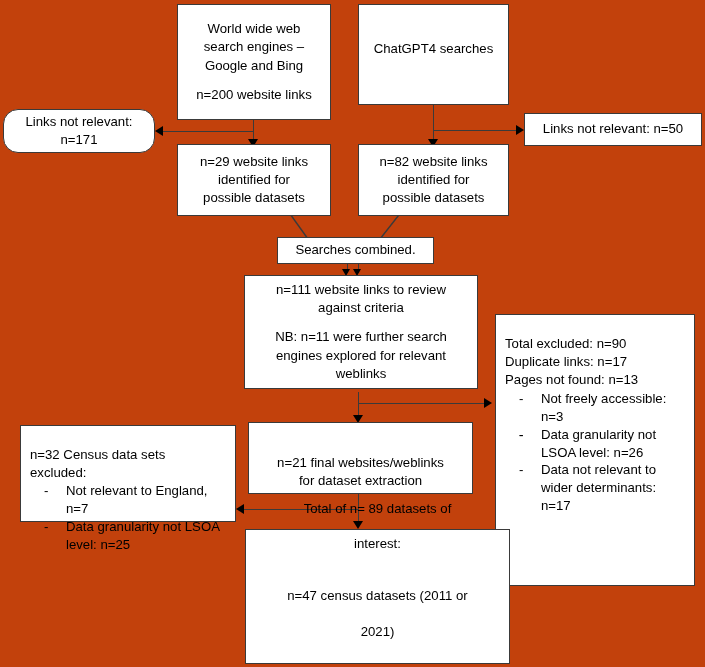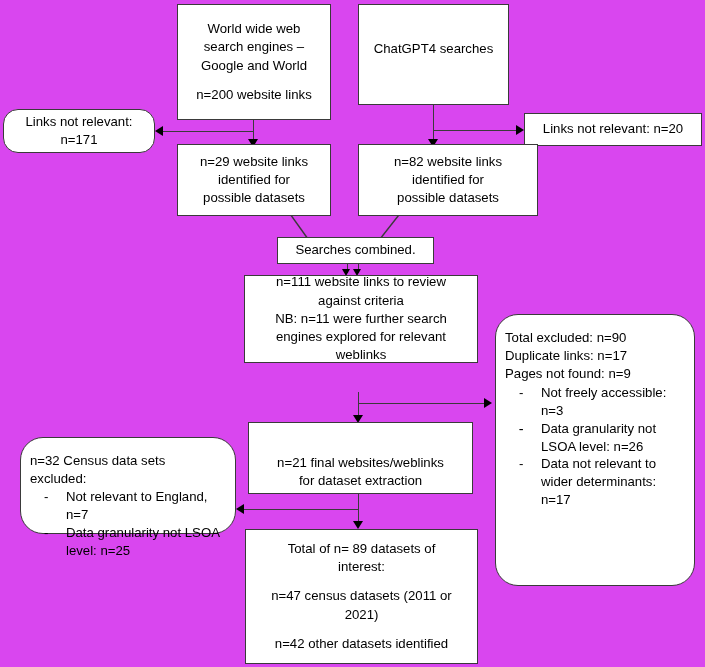--- a/index.html
+++ b/index.html
@@ -4,21 +4,21 @@
 <style>
   html, body {
     margin: 0;
     padding: 0;
     background: #ffffff;
   }
   #canvas {
     position: relative;
     width: 705px;
     height: 667px;
-    background: #d946ef;
+    background: #c2410c;
     font-family: "Liberation Sans", sans-serif;
     color: #000000;
     overflow: hidden;
   }
   .box {
     position: absolute;
     box-sizing: border-box;
     border: 1.3px solid #3a3a3a;
     background: #ffffff;
     display: flex;
@@ -31,22 +31,21 @@
     padding: 3px 6px;
     z-index: 3;
   }
   .box .ln { display: block; white-space: nowrap; }
   .box .gap { height: 11px; }
 
   .box.left-align {
     align-items: flex-start;
     text-align: left;
     justify-content: flex-start;
-    padding: 14px 7px 7px 9px;
-    border-radius: 23px;
+    padding: 20px 7px 7px 9px;
   }
   .box.left-align .ln { white-space: normal; }
 
   .bullets {
     margin: 0;
     padding: 0;
     list-style: none;
   }
   .bullets li {
     position: relative;
@@ -139,68 +138,68 @@
 
   <div class="vline" style="left:358px; top:494px; height:16px;"></div>
   <div class="hline" style="left:244px; top:509px; width:115px;"></div>
   <div class="arrow-left" style="left:236px; top:504px;"></div>
   <div class="vline" style="left:358px; top:509px; height:15px;"></div>
   <div class="arrow-down" style="left:353px; top:521px;"></div>
 
   <div class="box" style="left:177px; top:4px; width:154px; height:116px;">
     <span class="ln">World wide web</span>
     <span class="ln">search engines –</span>
-    <span class="ln">Google and World</span>
+    <span class="ln">Google and Bing</span>
     <span class="gap"></span>
     <span class="ln">n=200 website links</span>
   </div>
 
   <div class="box" style="left:358px; top:4px; width:151px; height:101px;">
     <span class="ln">ChatGPT4 searches</span>
     <span class="gap"></span>
   </div>
 
   <div class="box" style="left:3px; top:109px; width:152px; height:44px;border-radius:15px;">
     <span class="ln">Links not relevant:</span>
     <span class="ln">n=171</span>
   </div>
 
   <div class="box" style="left:524px; top:113px; width:178px; height:33px;">
-    <span class="ln">Links not relevant: n=20</span>
+    <span class="ln">Links not relevant: n=50</span>
   </div>
 
   <div class="box" style="left:177px; top:144px; width:154px; height:72px;">
     <span class="ln">n=29 website links</span>
     <span class="ln">identified for</span>
     <span class="ln">possible datasets</span>
   </div>
 
-  <div class="box" style="left:358px; top:144px; width:180px; height:72px;">
+  <div class="box" style="left:358px; top:144px; width:151px; height:72px;">
     <span class="ln">n=82 website links</span>
     <span class="ln">identified for</span>
     <span class="ln">possible datasets</span>
   </div>
 
   <div class="box" style="left:277px; top:237px; width:157px; height:27px;">
     <span class="ln">Searches combined.</span>
   </div>
 
-  <div class="box" style="left:244px; top:275px; width:234px; height:88px;">
+  <div class="box" style="left:244px; top:275px; width:234px; height:114px;">
     <span class="ln">n=111 website links to review</span>
     <span class="ln">against criteria</span>
     <span class="gap"></span>
     <span class="ln">NB: n=11 were further search</span>
     <span class="ln">engines explored for relevant</span>
     <span class="ln">weblinks</span>
   </div>
 
   <div class="box left-align" style="left:495px; top:314px; width:200px; height:272px;">
     <span class="ln">Total excluded: n=90</span>
     <span class="ln">Duplicate links: n=17</span>
-    <span class="ln">Pages not found: n=9</span>
+    <span class="ln">Pages not found: n=13</span>
     <ul class="bullets">
       <li>
         <span class="dash">-</span>
         <span>Not freely accessible: n=3</span>
       </li>
       <li>
         <span class="dash">-</span>
       </li>
       <li>
         <span class="dash">-</span>
@@ -211,36 +210,36 @@
         <span>Data not relevant to wider determinants: n=17</span>
       </li>
     </ul>
   </div>
 
   <div class="box" style="left:248px; top:422px; width:225px; height:72px;justify-content:flex-end;">
     <span class="ln">n=21 final websites/weblinks</span>
     <span class="ln">for dataset extraction</span>
   </div>
 
-  <div class="box left-align" style="left:20px; top:425px; width:216px; height:97px;margin-top:12px;">
+  <div class="box left-align" style="left:20px; top:425px; width:216px; height:97px;">
     <span class="ln">n=32 Census data sets</span>
     <span class="ln">excluded:</span>
     <ul class="bullets">
       <li>
         <span class="dash">-</span>
         <span>Not relevant to England, n=7</span>
       </li>
       <li>
         <span class="dash">-</span>
         <span>Data granularity not LSOA level: n=25</span>
       </li>
     </ul>
   </div>
 
-  <div class="box" style="left:245px; top:529px; width:233px; height:135px;">
+  <div class="box" style="left:245px; top:529px; width:265px; height:135px;gap:17px;">
     <span class="ln">Total of n= 89 datasets of</span>
     <span class="ln">interest:</span>
     <span class="gap"></span>
     <span class="ln">n=47 census datasets (2011 or</span>
     <span class="ln">2021)</span>
     <span class="gap"></span>
     <span class="ln">n=42 other datasets identified</span>
   </div>
 
 </div>

